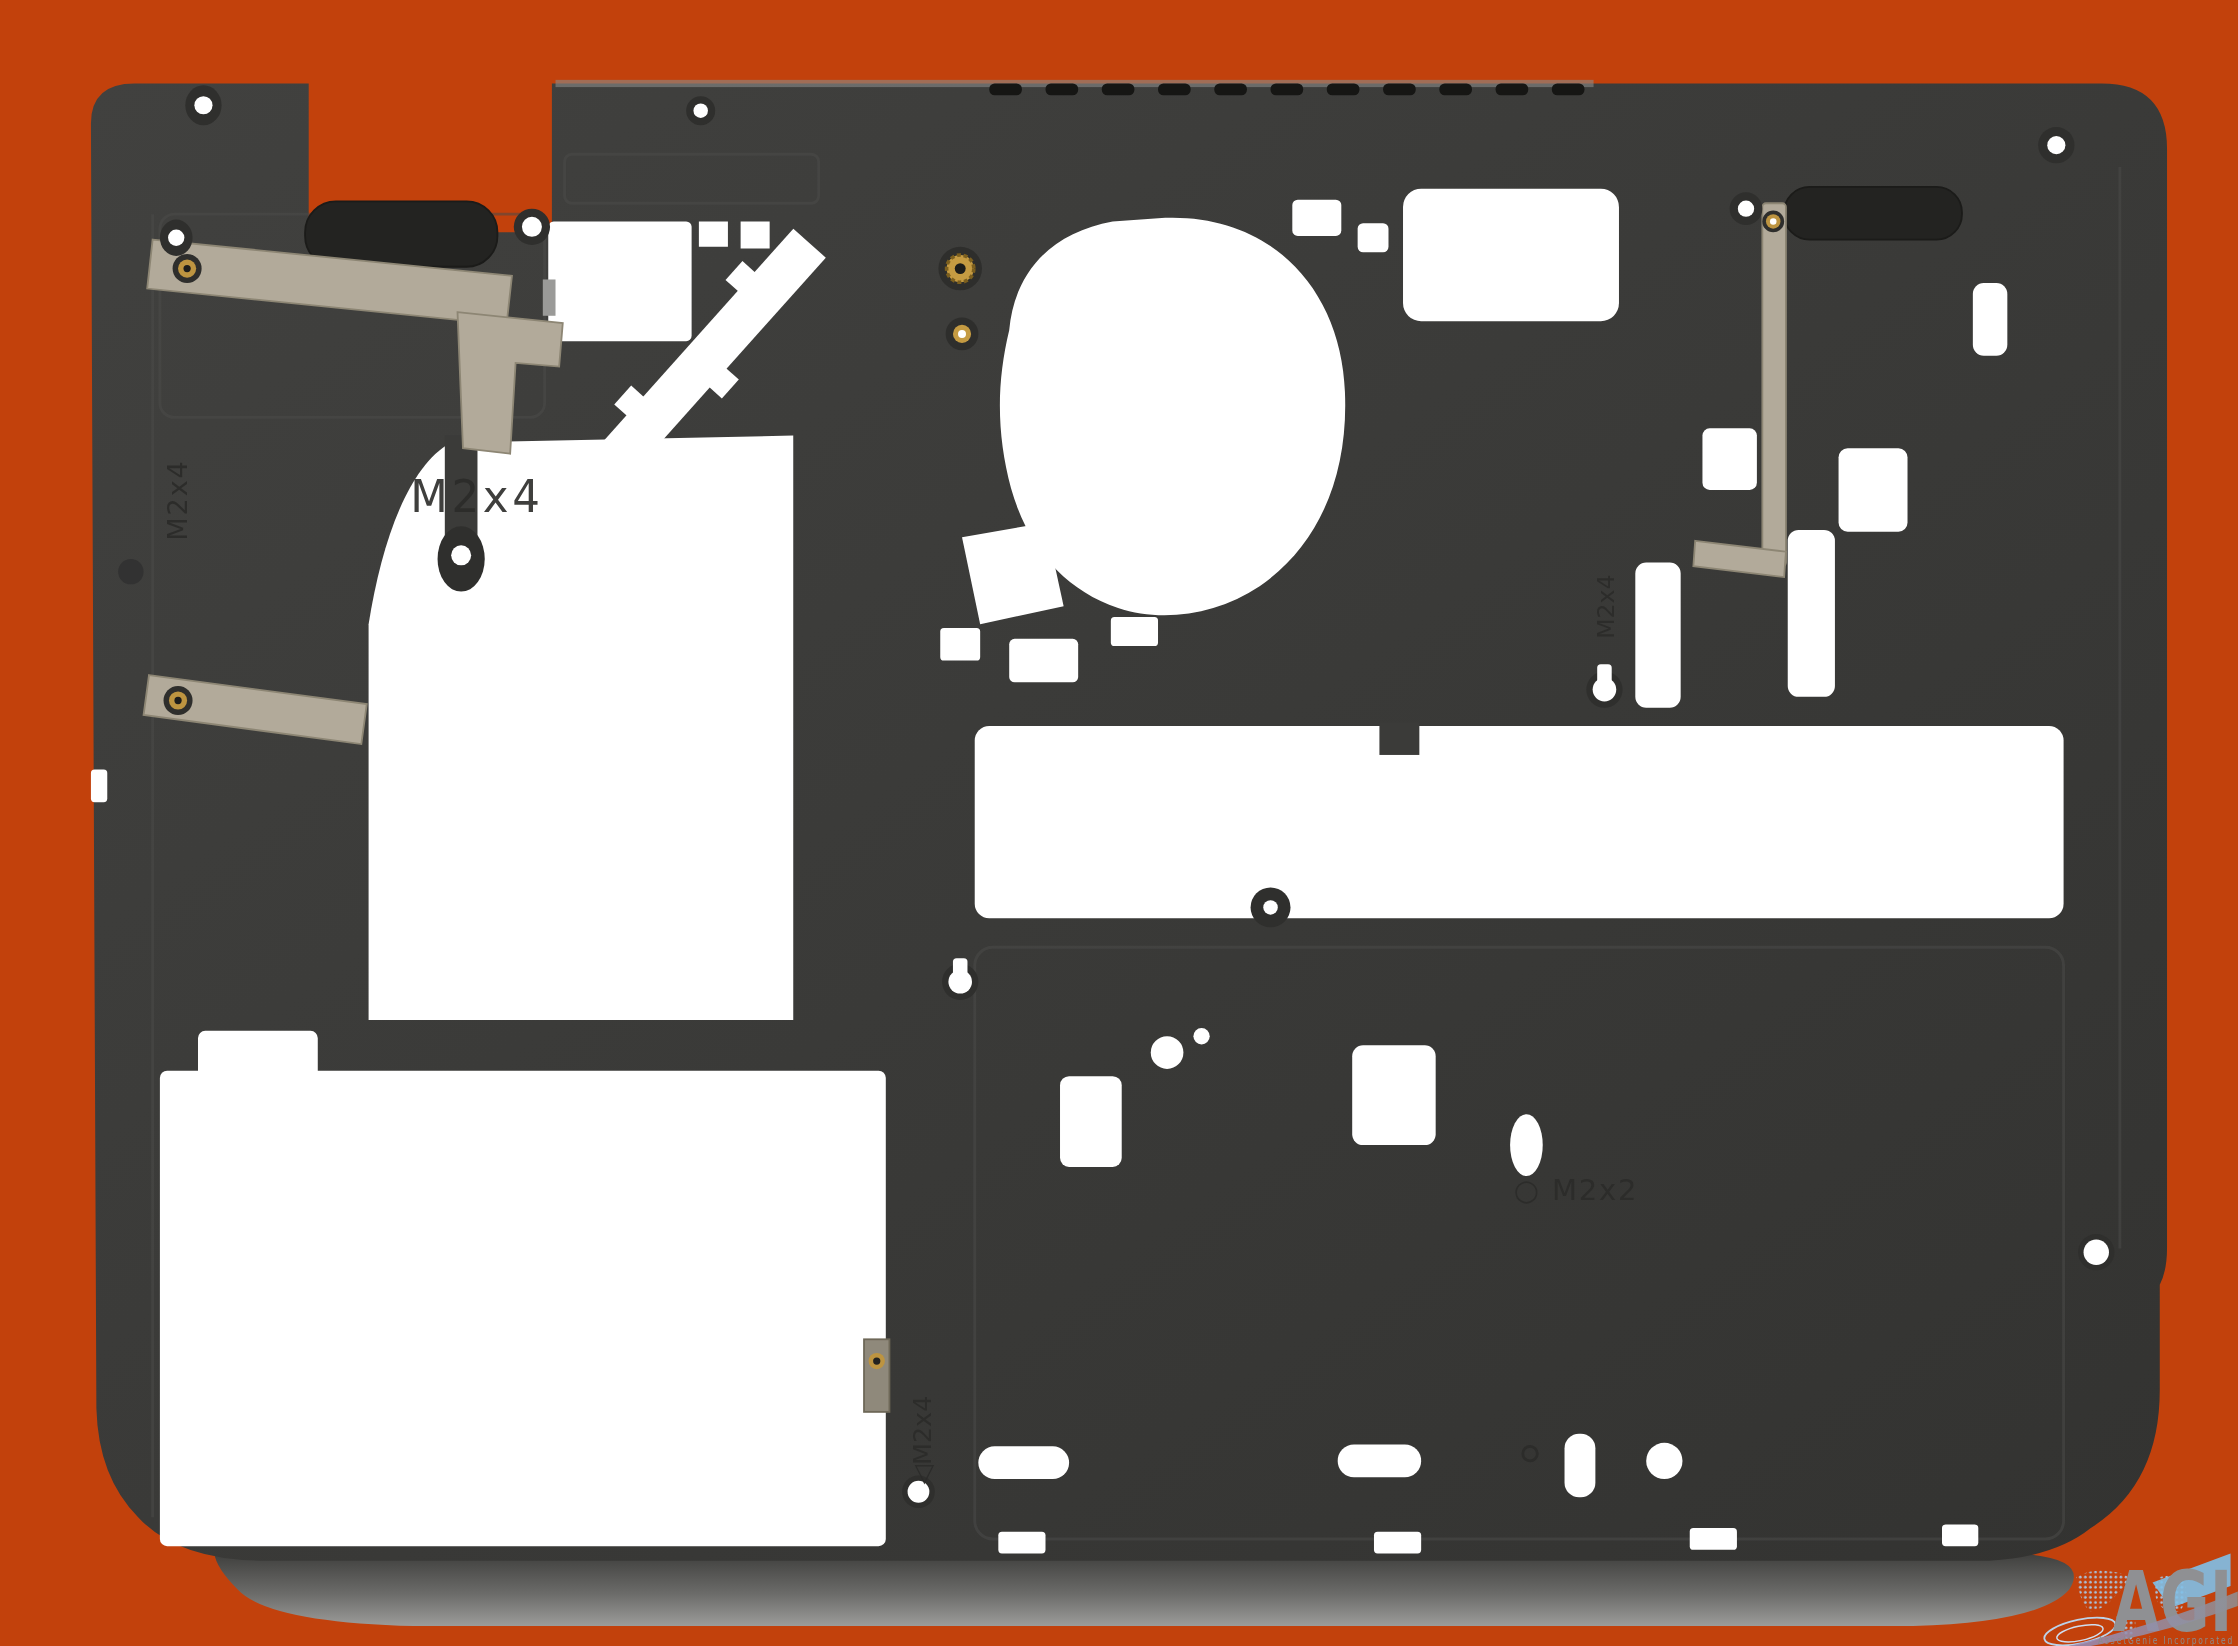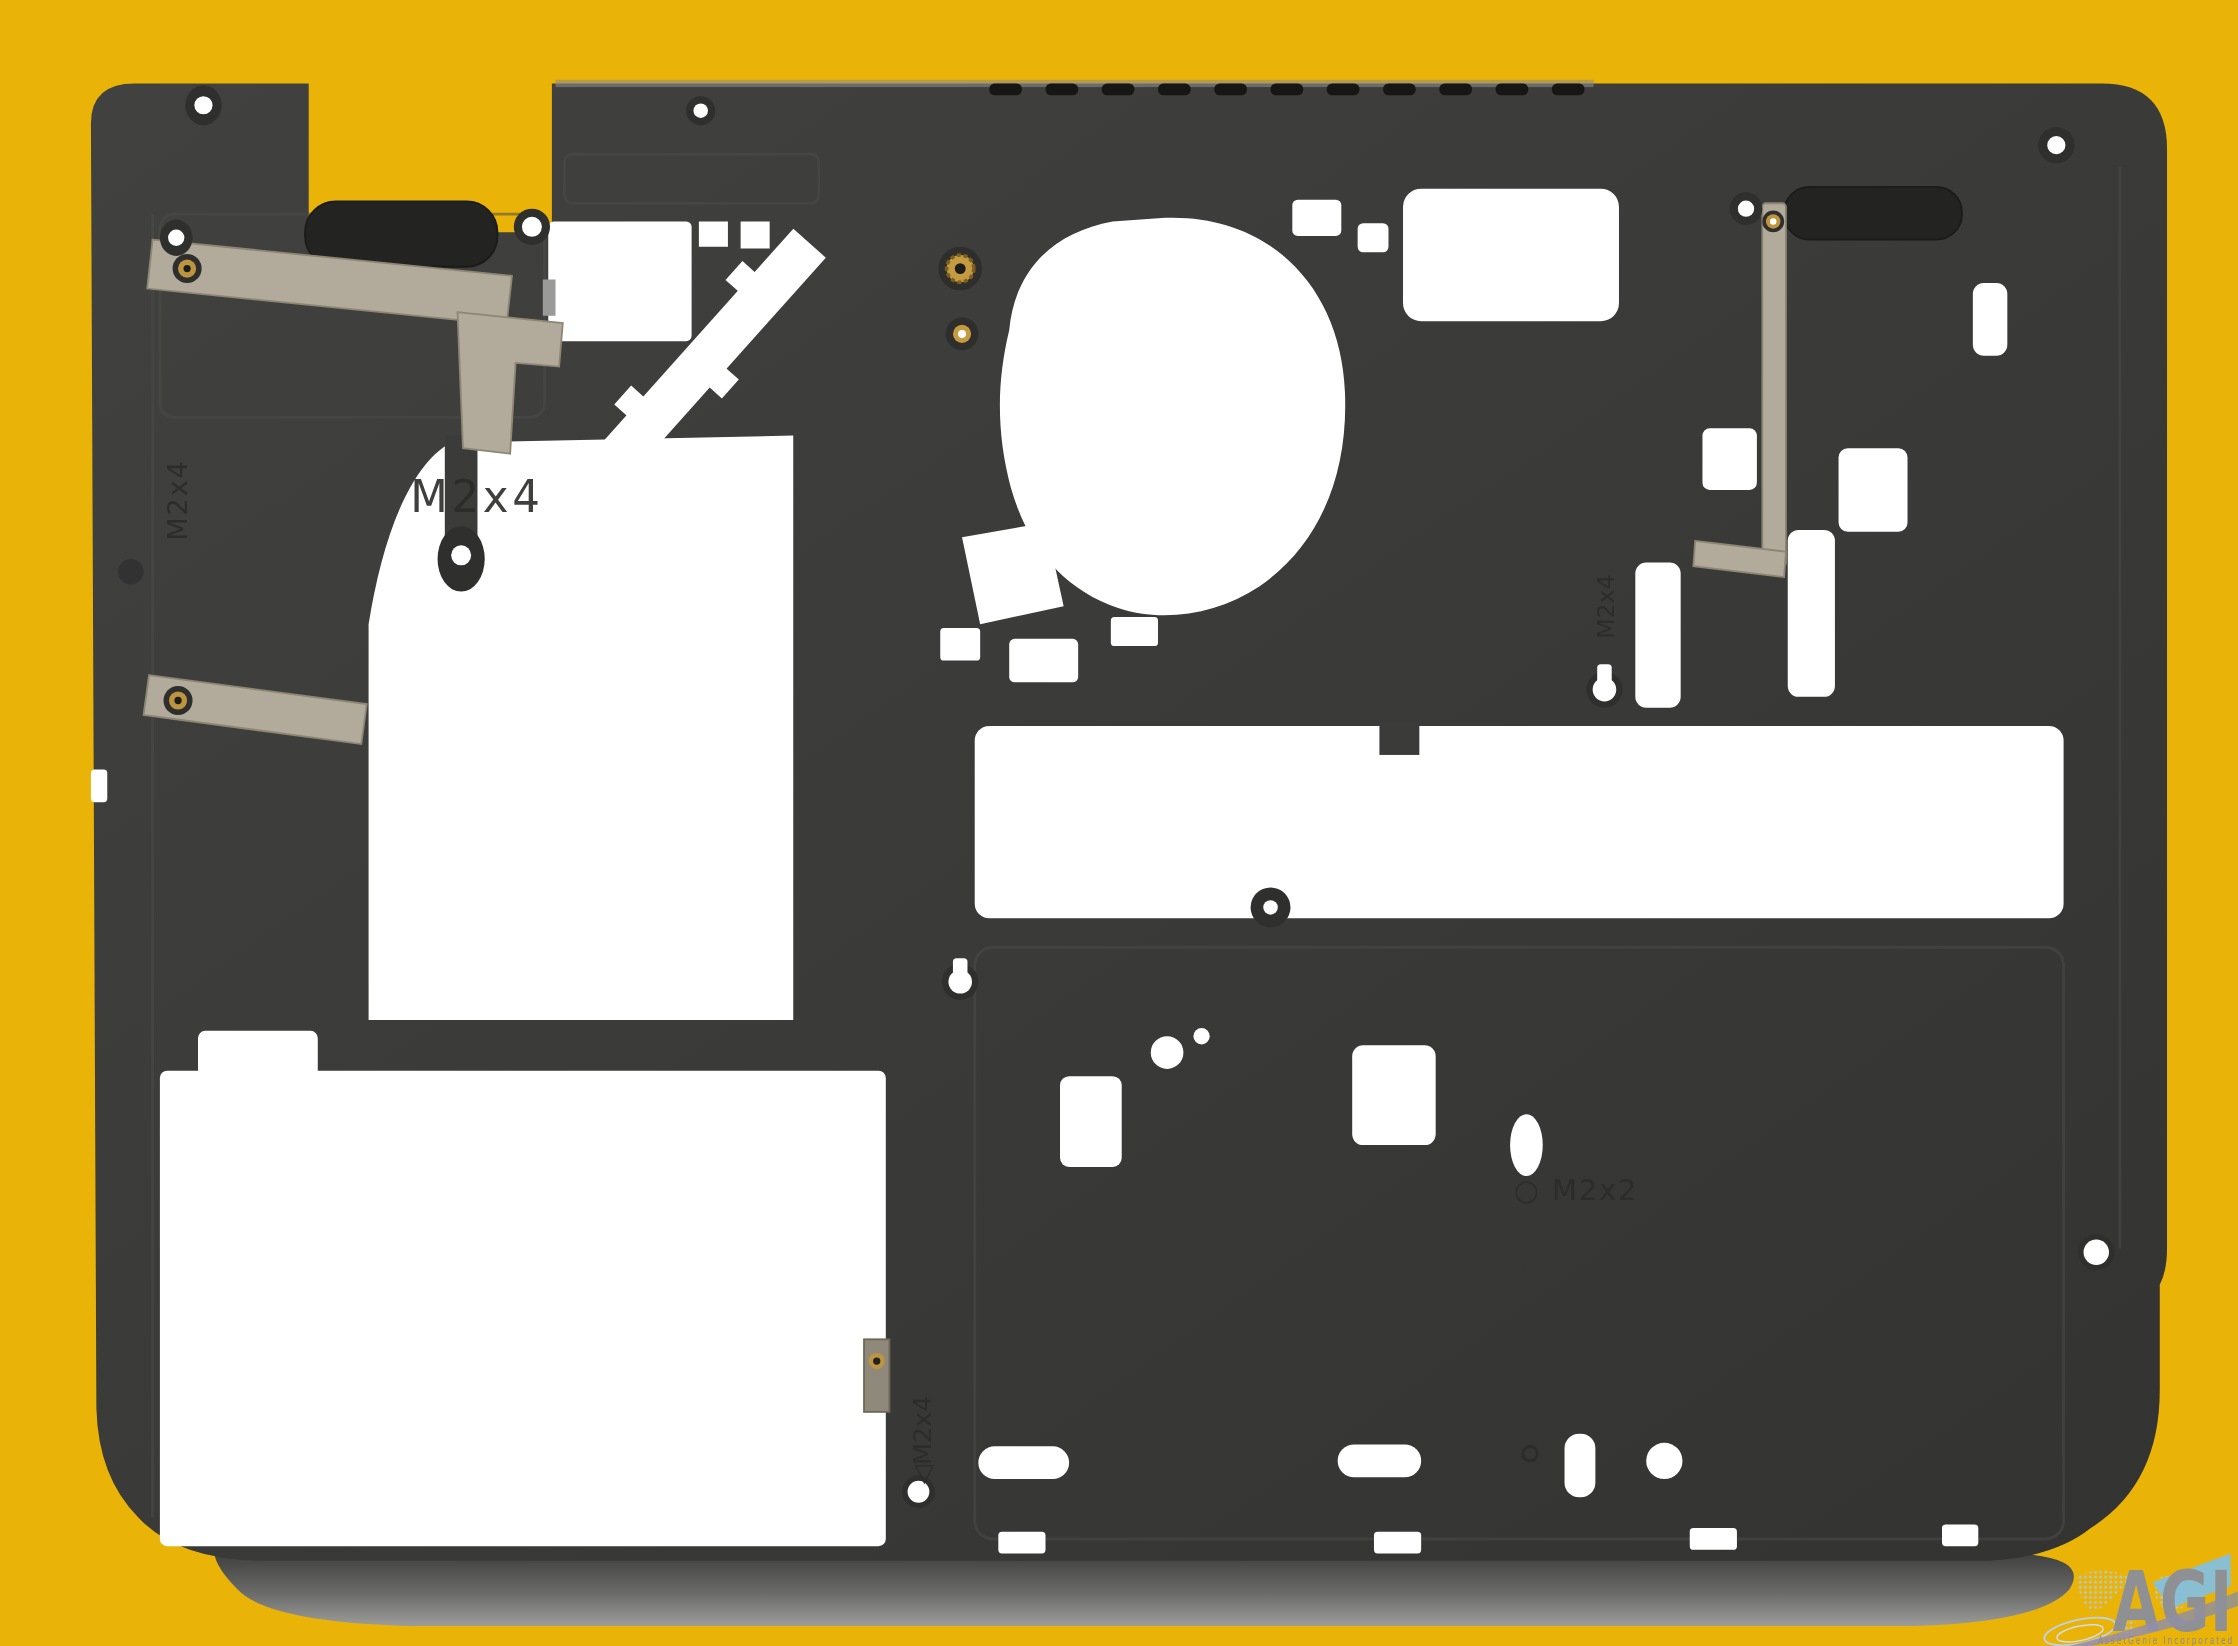--- a/index.html
+++ b/index.html
@@ -1,17 +1,17 @@
 <!DOCTYPE html>
 <html style="font-size:7.3px"><head>
 <meta charset="utf-8">
 <style>
   html,body{margin:0;padding:0;background:#ffffff;width:100%;height:100%;overflow:hidden;
             font-family:"DejaVu Sans",sans-serif;}
-  .stage{width:100vw;height:100vh;display:flex;align-items:center;justify-content:center;background:#eab308;}
+  .stage{width:100vw;height:100vh;display:flex;align-items:center;justify-content:center;background:#c2410c;}
   svg{width:100vw;height:100vh;display:block;}
   .emboss{fill:#2b2b29;opacity:.9;font-family:"DejaVu Sans",sans-serif;}
   .seam{fill:none;stroke:#4a4a48;stroke-width:1.6;opacity:.55;}
   .cut{fill:#ffffff;}
   .strip{fill:#b2aa9a;stroke:#8d8674;stroke-width:1;}
   .logo-sub{font-family:"DejaVu Sans",sans-serif;fill:#8b8b8b;}
 </style>
 </head>
 <body>
 

